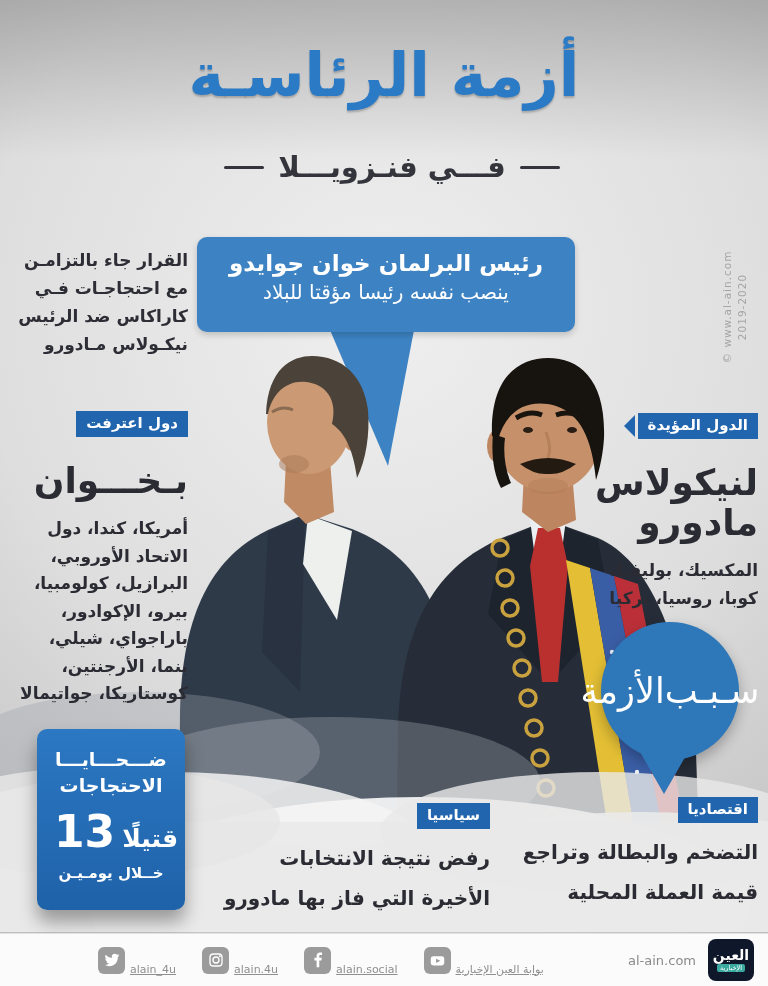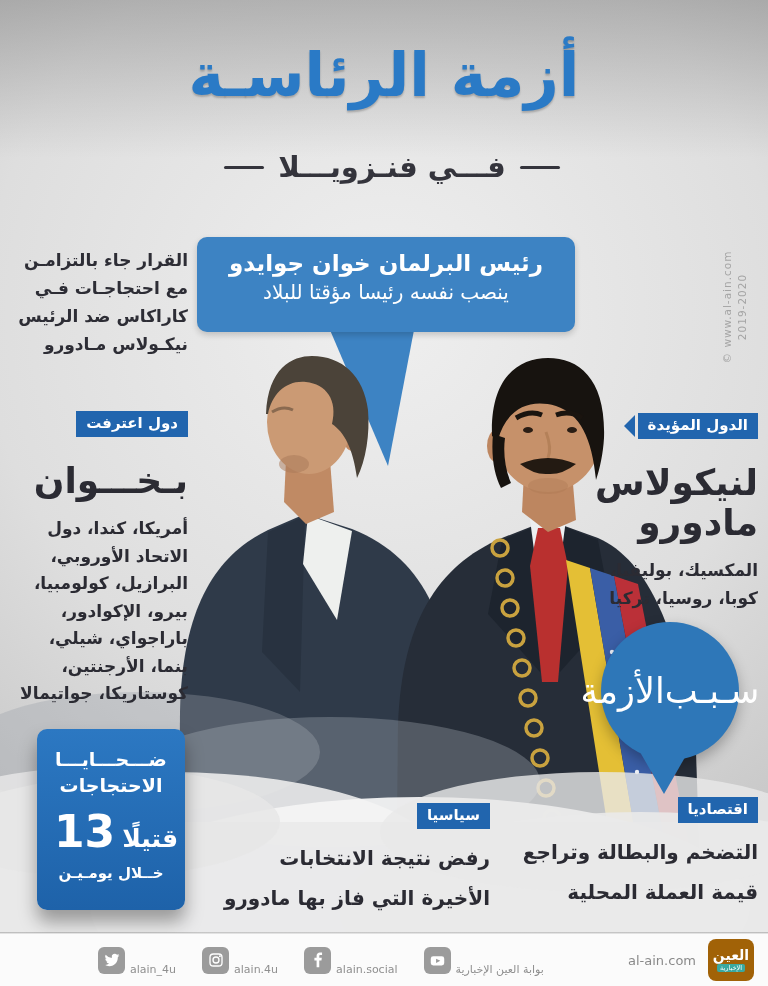--- a/index.html
+++ b/index.html
@@ -62,23 +62,23 @@
   .bottom-sec{direction:rtl;text-align:right;z-index:4;}
   .political{left:220px;top:803px;width:270px;}
   .economic{left:508px;top:797px;width:250px;}
   .bottom-sec .sec-text{margin-top:9px;font-size:20px;font-weight:bold;line-height:40px;color:#2b2b33;}
   
   .footer{left:0;bottom:0;width:100%;height:53px;background:#fbfbfb;border-top:1px solid #e2e2e2;
     display:flex;align-items:center;padding:0 14px 0 98px;box-sizing:border-box;z-index:8;}
   .social{display:flex;align-items:flex-end;gap:5px;margin-right:26px;}
   .social .sq{width:27px;height:27px;border-radius:6px;background:#9b9b9b;display:flex;
     align-items:center;justify-content:center;}
-  .social .lbl{font-size:11px;color:#8f8f8f;position:relative;top:2px;white-space:nowrap;}
+  .social .lbl{font-size:11px;color:#8f8f8f;position:relative;top:2px;white-space:nowrap;text-decoration:underline;}
   .site{margin-left:auto;font-size:13px;color:#8a8a8a;margin-right:12px;}
-  .logo{width:46px;height:42px;border-radius:8px;background:#a16207;display:flex;flex-direction:column;
+  .logo{width:46px;height:42px;border-radius:8px;background:#0f172a;display:flex;flex-direction:column;
     align-items:center;justify-content:center;color:#fff;line-height:1;}
   .logo .g1{font-size:14px;font-weight:bold;}
   .logo .g2{font-size:6.5px;margin-top:2px;background:#3aa9a0;padding:1px 3px;border-radius:2px;}
   .scene{left:0;top:352px;z-index:2;}
   .tailwrap{z-index:1;}
 </style>
 </head>
 <body>
 
 <div class="page">

